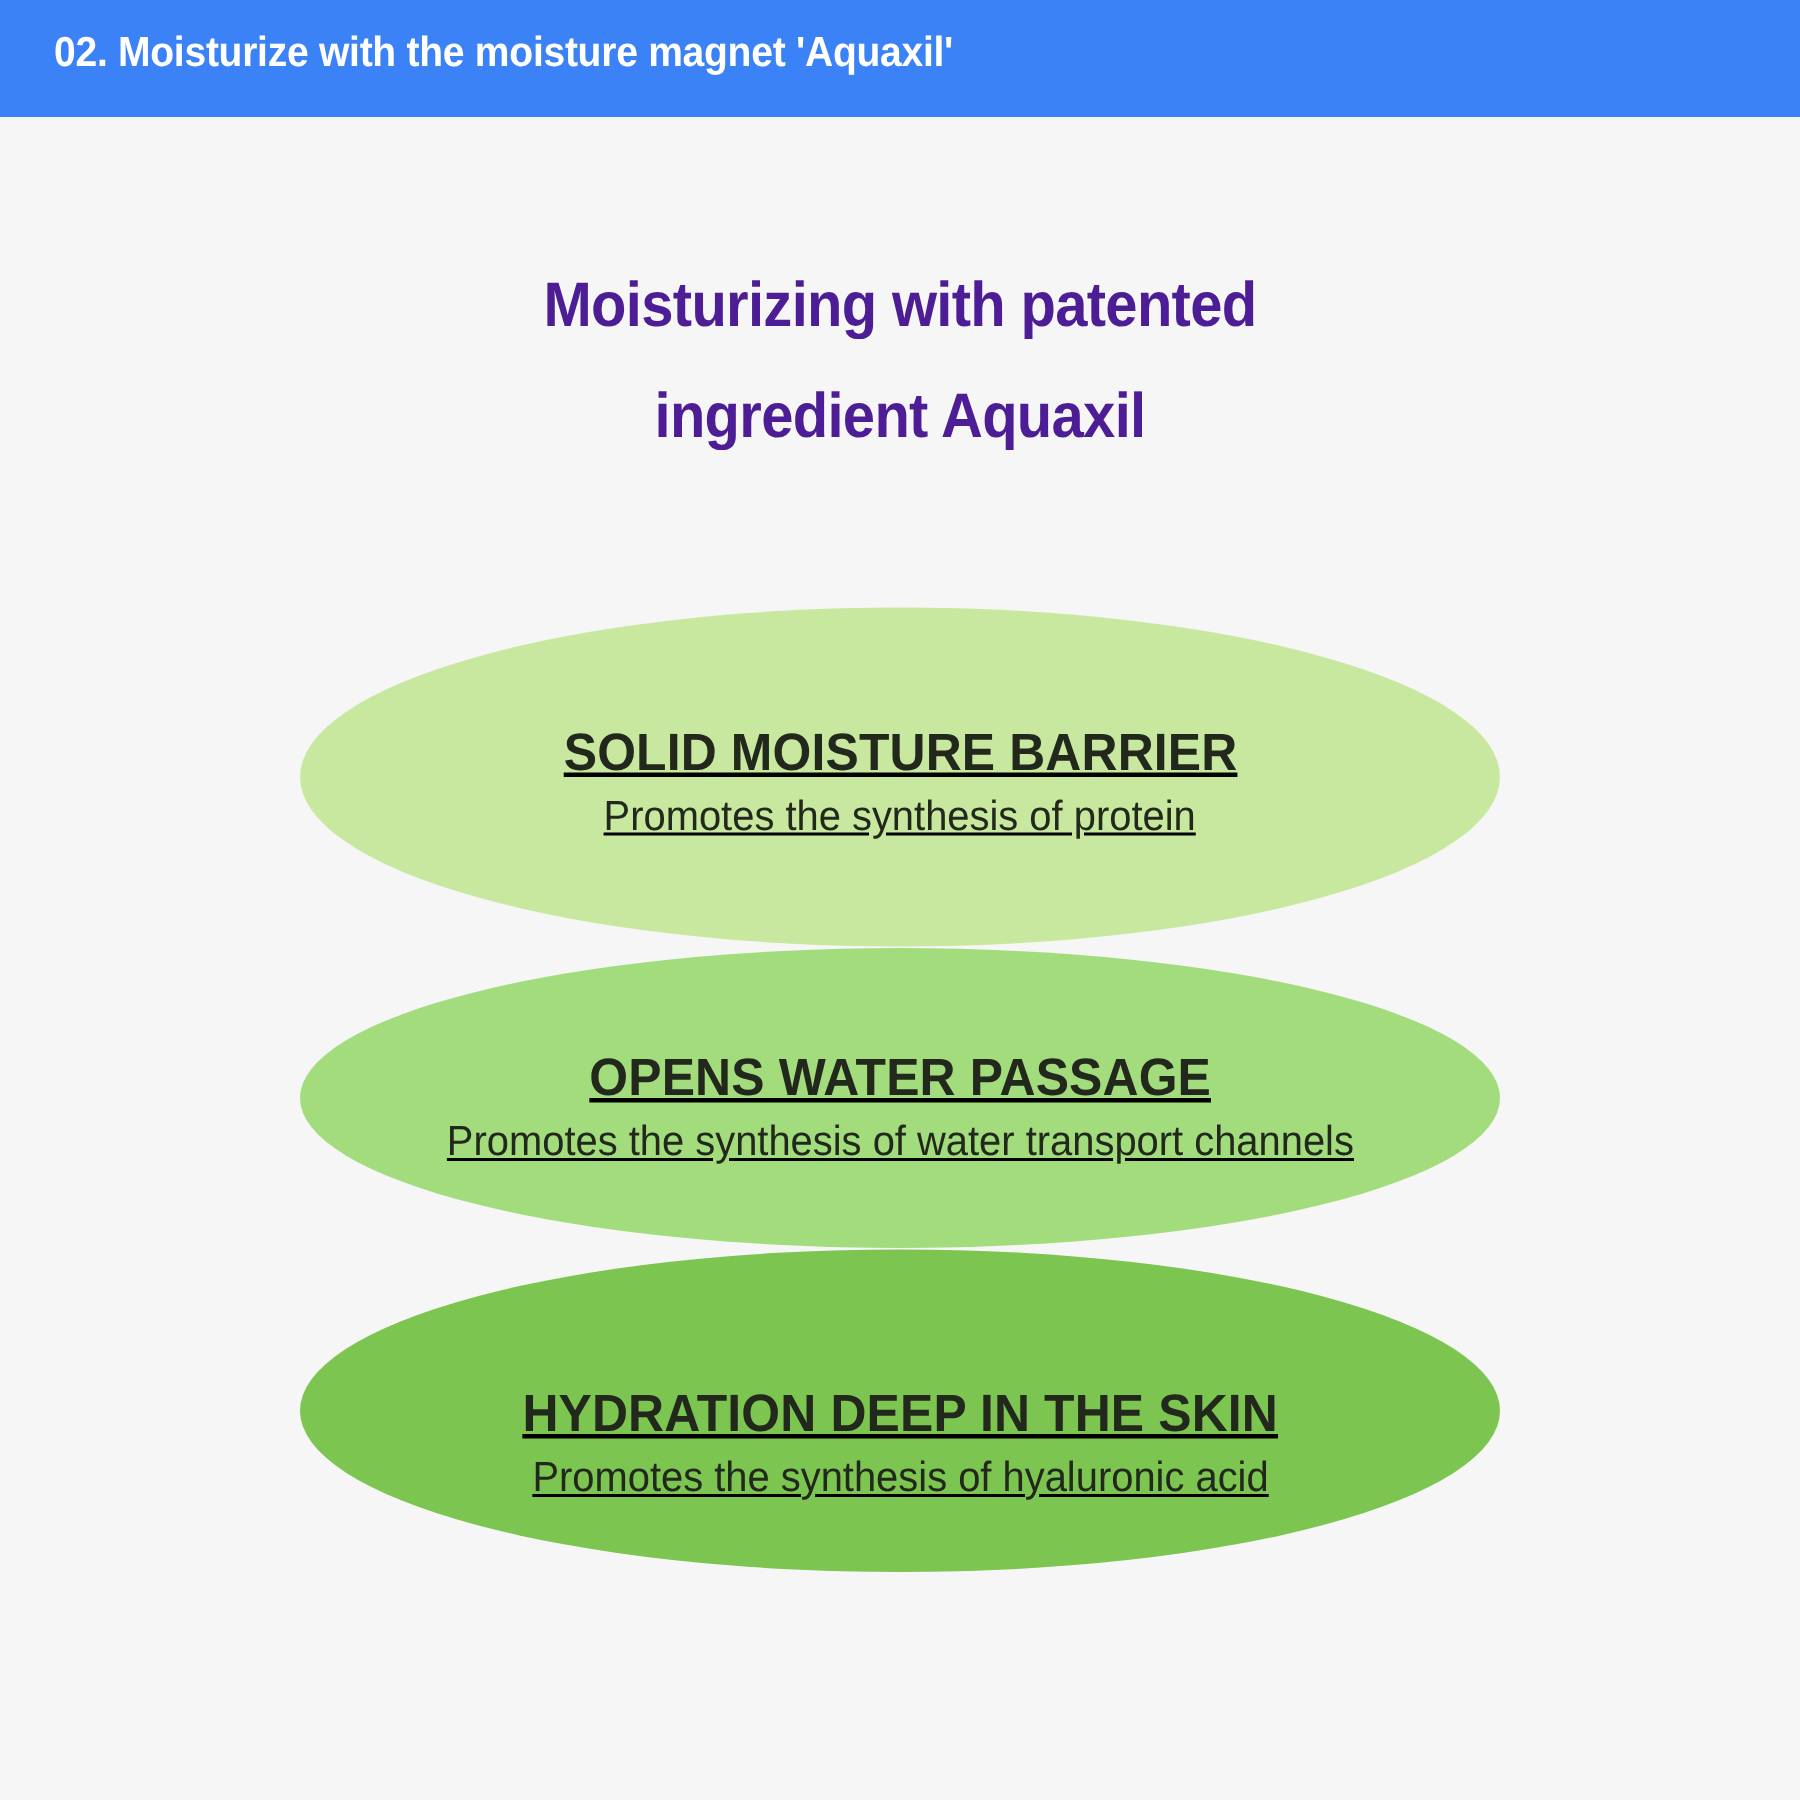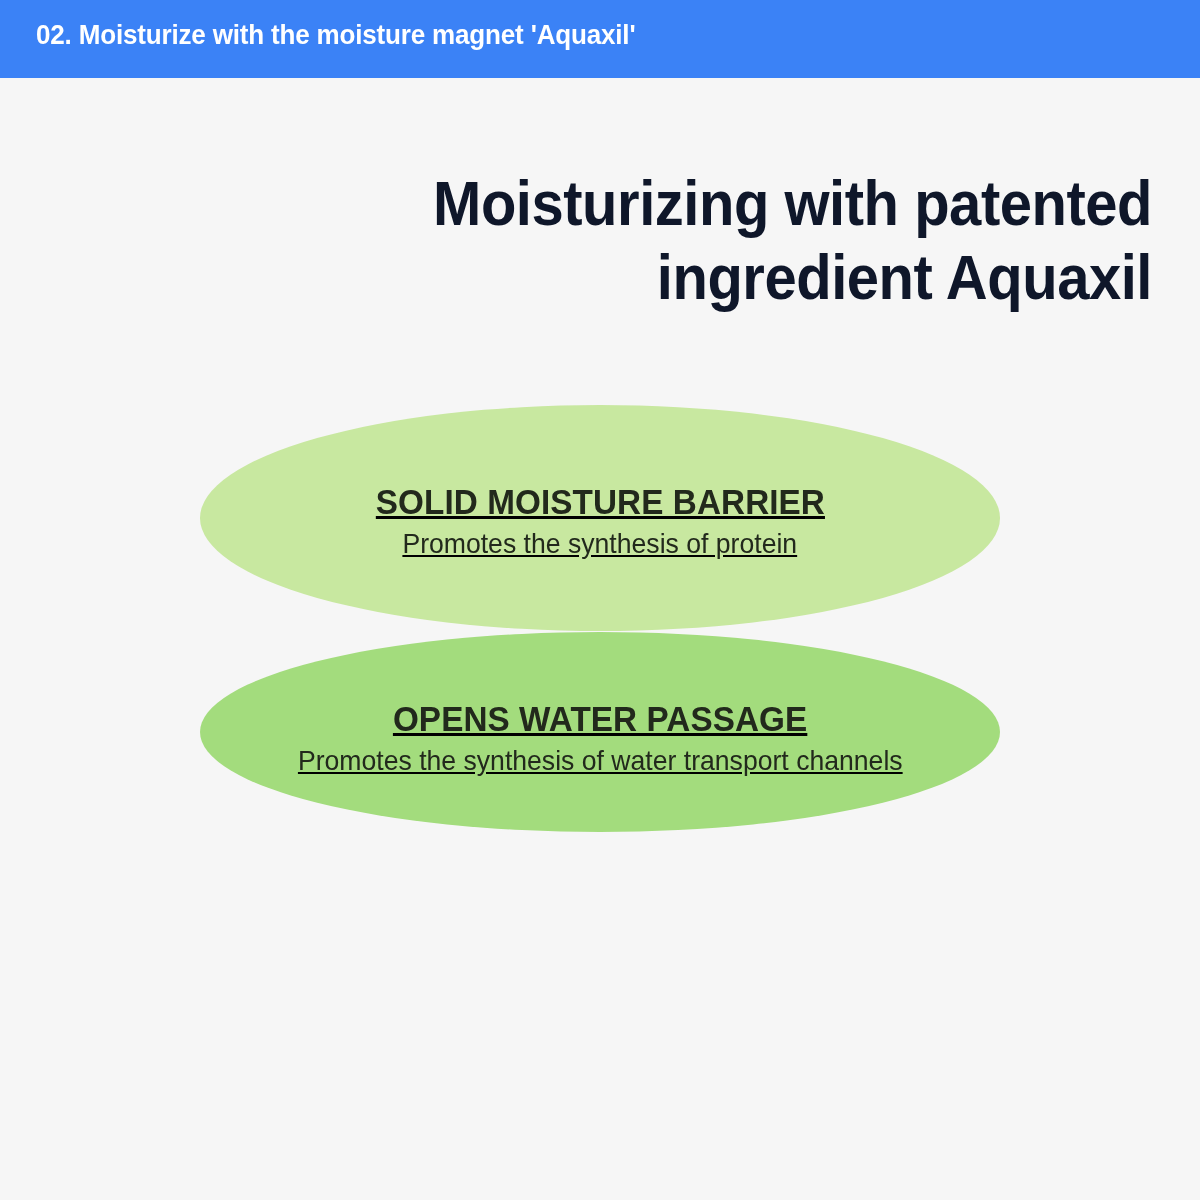--- a/index.html
+++ b/index.html
@@ -38,23 +38,23 @@
     transform-origin: left center;
     white-space: nowrap;
   }
 
   
   .page-title {
     position: absolute;
     left: 0;
     top: 166px;
     width: 1200px;
-    text-align: right;
-    color: #0f172a;
-    font-size: 63px;
+    text-align: center;
+    color: #4c1d95;
+    font-size: 42px;
     font-weight: bold;
     line-height: 74px;
     letter-spacing: -0.5px;
   }
   .page-title .title-line {
     display: block;
     transform: scaleX(0.92);
   }
 
   
@@ -149,14 +149,20 @@
     </div>
   </div>
 
   <div class="ellipse ellipse-2">
     <div class="ellipse-text">
       <div class="ellipse-heading">OPENS WATER PASSAGE</div>
       <div class="ellipse-sub">Promotes the synthesis of water transport channels</div>
     </div>
   </div>
 
+  <div class="ellipse ellipse-3">
+    <div class="ellipse-text">
+      <div class="ellipse-heading">HYDRATION DEEP IN THE SKIN</div>
+      <div class="ellipse-sub">Promotes the synthesis of hyaluronic acid</div>
+    </div>
+  </div>
 
 </div>
 
 </body></html>

